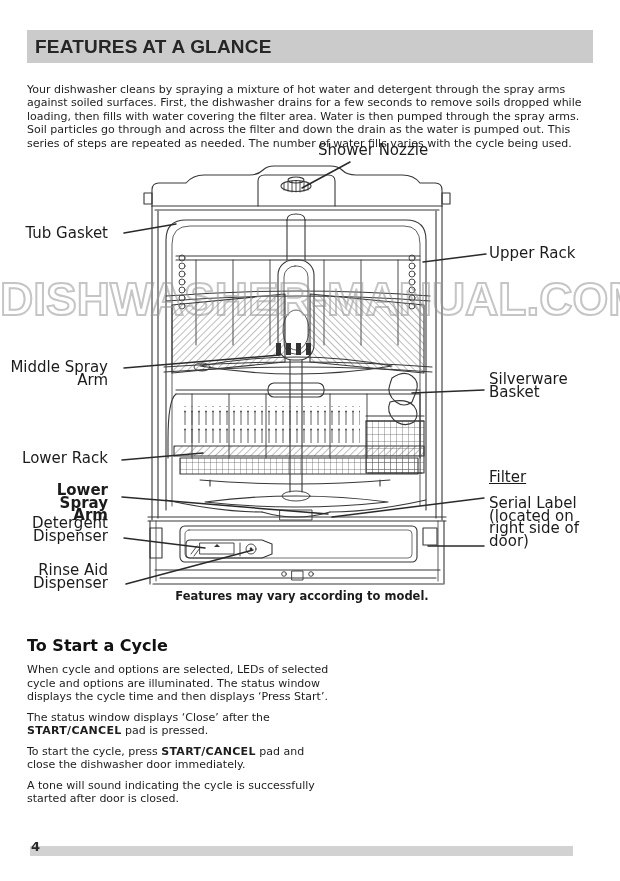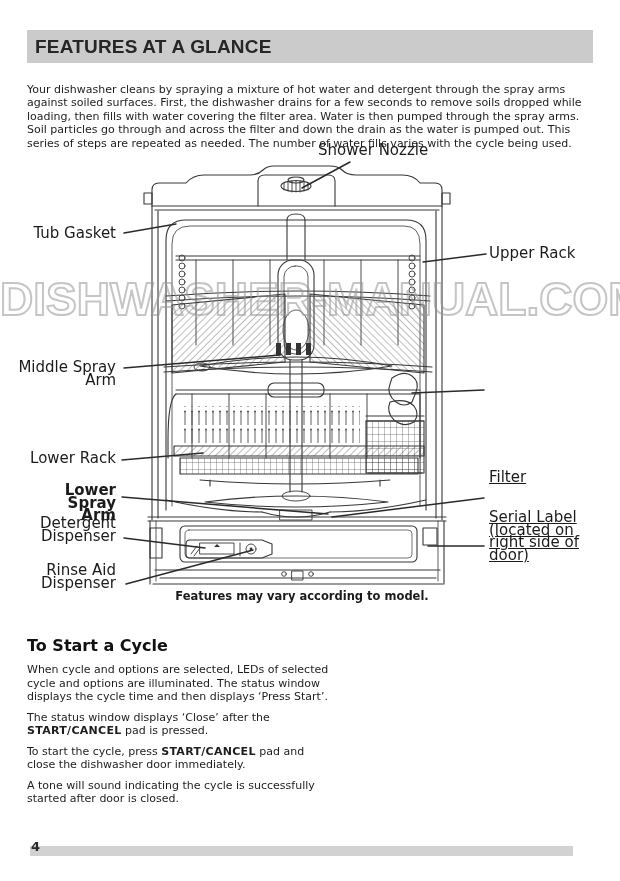--- a/index.html
+++ b/index.html
@@ -30,21 +30,21 @@
     position:absolute; left:0; top:272px; width:620px; text-align:center;
     font-size:46px; font-weight:bold; letter-spacing:0px; z-index:2;
     font-family:"Liberation Sans","DejaVu Sans",sans-serif;
     color:transparent; -webkit-text-stroke:2px rgba(150,150,150,.55);
     pointer-events:none; white-space:nowrap;
   }
   .lbl{
     position:absolute; font-size:15px; line-height:12.5px; color:#1b1b1b;
     white-space:pre-line; z-index:3;
   }
-  .lbl-l{ left:16px; width:100px; text-align:right; }
+  .lbl-l{ left:8px; width:100px; text-align:right; }
   .lbl-r{ left:489px; width:115px; text-align:left; }
   .caption{
     position:absolute; left:150px; top:589px; width:304px; text-align:center;
     font-size:11.5px; font-weight:bold; color:#1b1b1b; z-index:3;
   }
   
   .startcycle{ position:absolute; left:27px; top:636px; width:302px; }
   .startcycle h2{
     margin:0 0 8px 0; font-size:16px; font-weight:bold; color:#111;
   }
@@ -226,25 +226,27 @@
     </svg>
   </div>
 
   <div class="wm">DISHWASHER-MANUAL.COM</div>
 
   <div class="lbl" style="left:318px; top:144px;">Shower Nozzle</div>
   <div class="lbl lbl-l" style="top:227px;">Tub Gasket</div>
   <div class="lbl lbl-r" style="top:247px;">Upper Rack</div>
   <div class="lbl lbl-l" style="top:361px;">Middle Spray
 Arm</div>
+  <div class="lbl lbl-r" style="top:373px;">Silverware
+Basket</div>
   <div class="lbl lbl-l" style="top:452px;">Lower Rack</div>
   <div class="lbl lbl-r" style="top:471px;text-decoration:underline;">Filter</div>
   <div class="lbl lbl-l" style="top:484px;font-weight:bold;">Lower Spray
 Arm</div>
-  <div class="lbl lbl-r" style="top:511px;text-decoration:underline;">Serial Label
+  <div class="lbl lbl-r" style="top:497px;">Serial Label
 (located on
 right side of
 door)</div>
   <div class="lbl lbl-l" style="top:517px;">Detergent
 Dispenser</div>
   <div class="lbl lbl-l" style="top:564px;">Rinse Aid
 Dispenser</div>
 
   <div class="caption">Features may vary according to model.</div>
 

